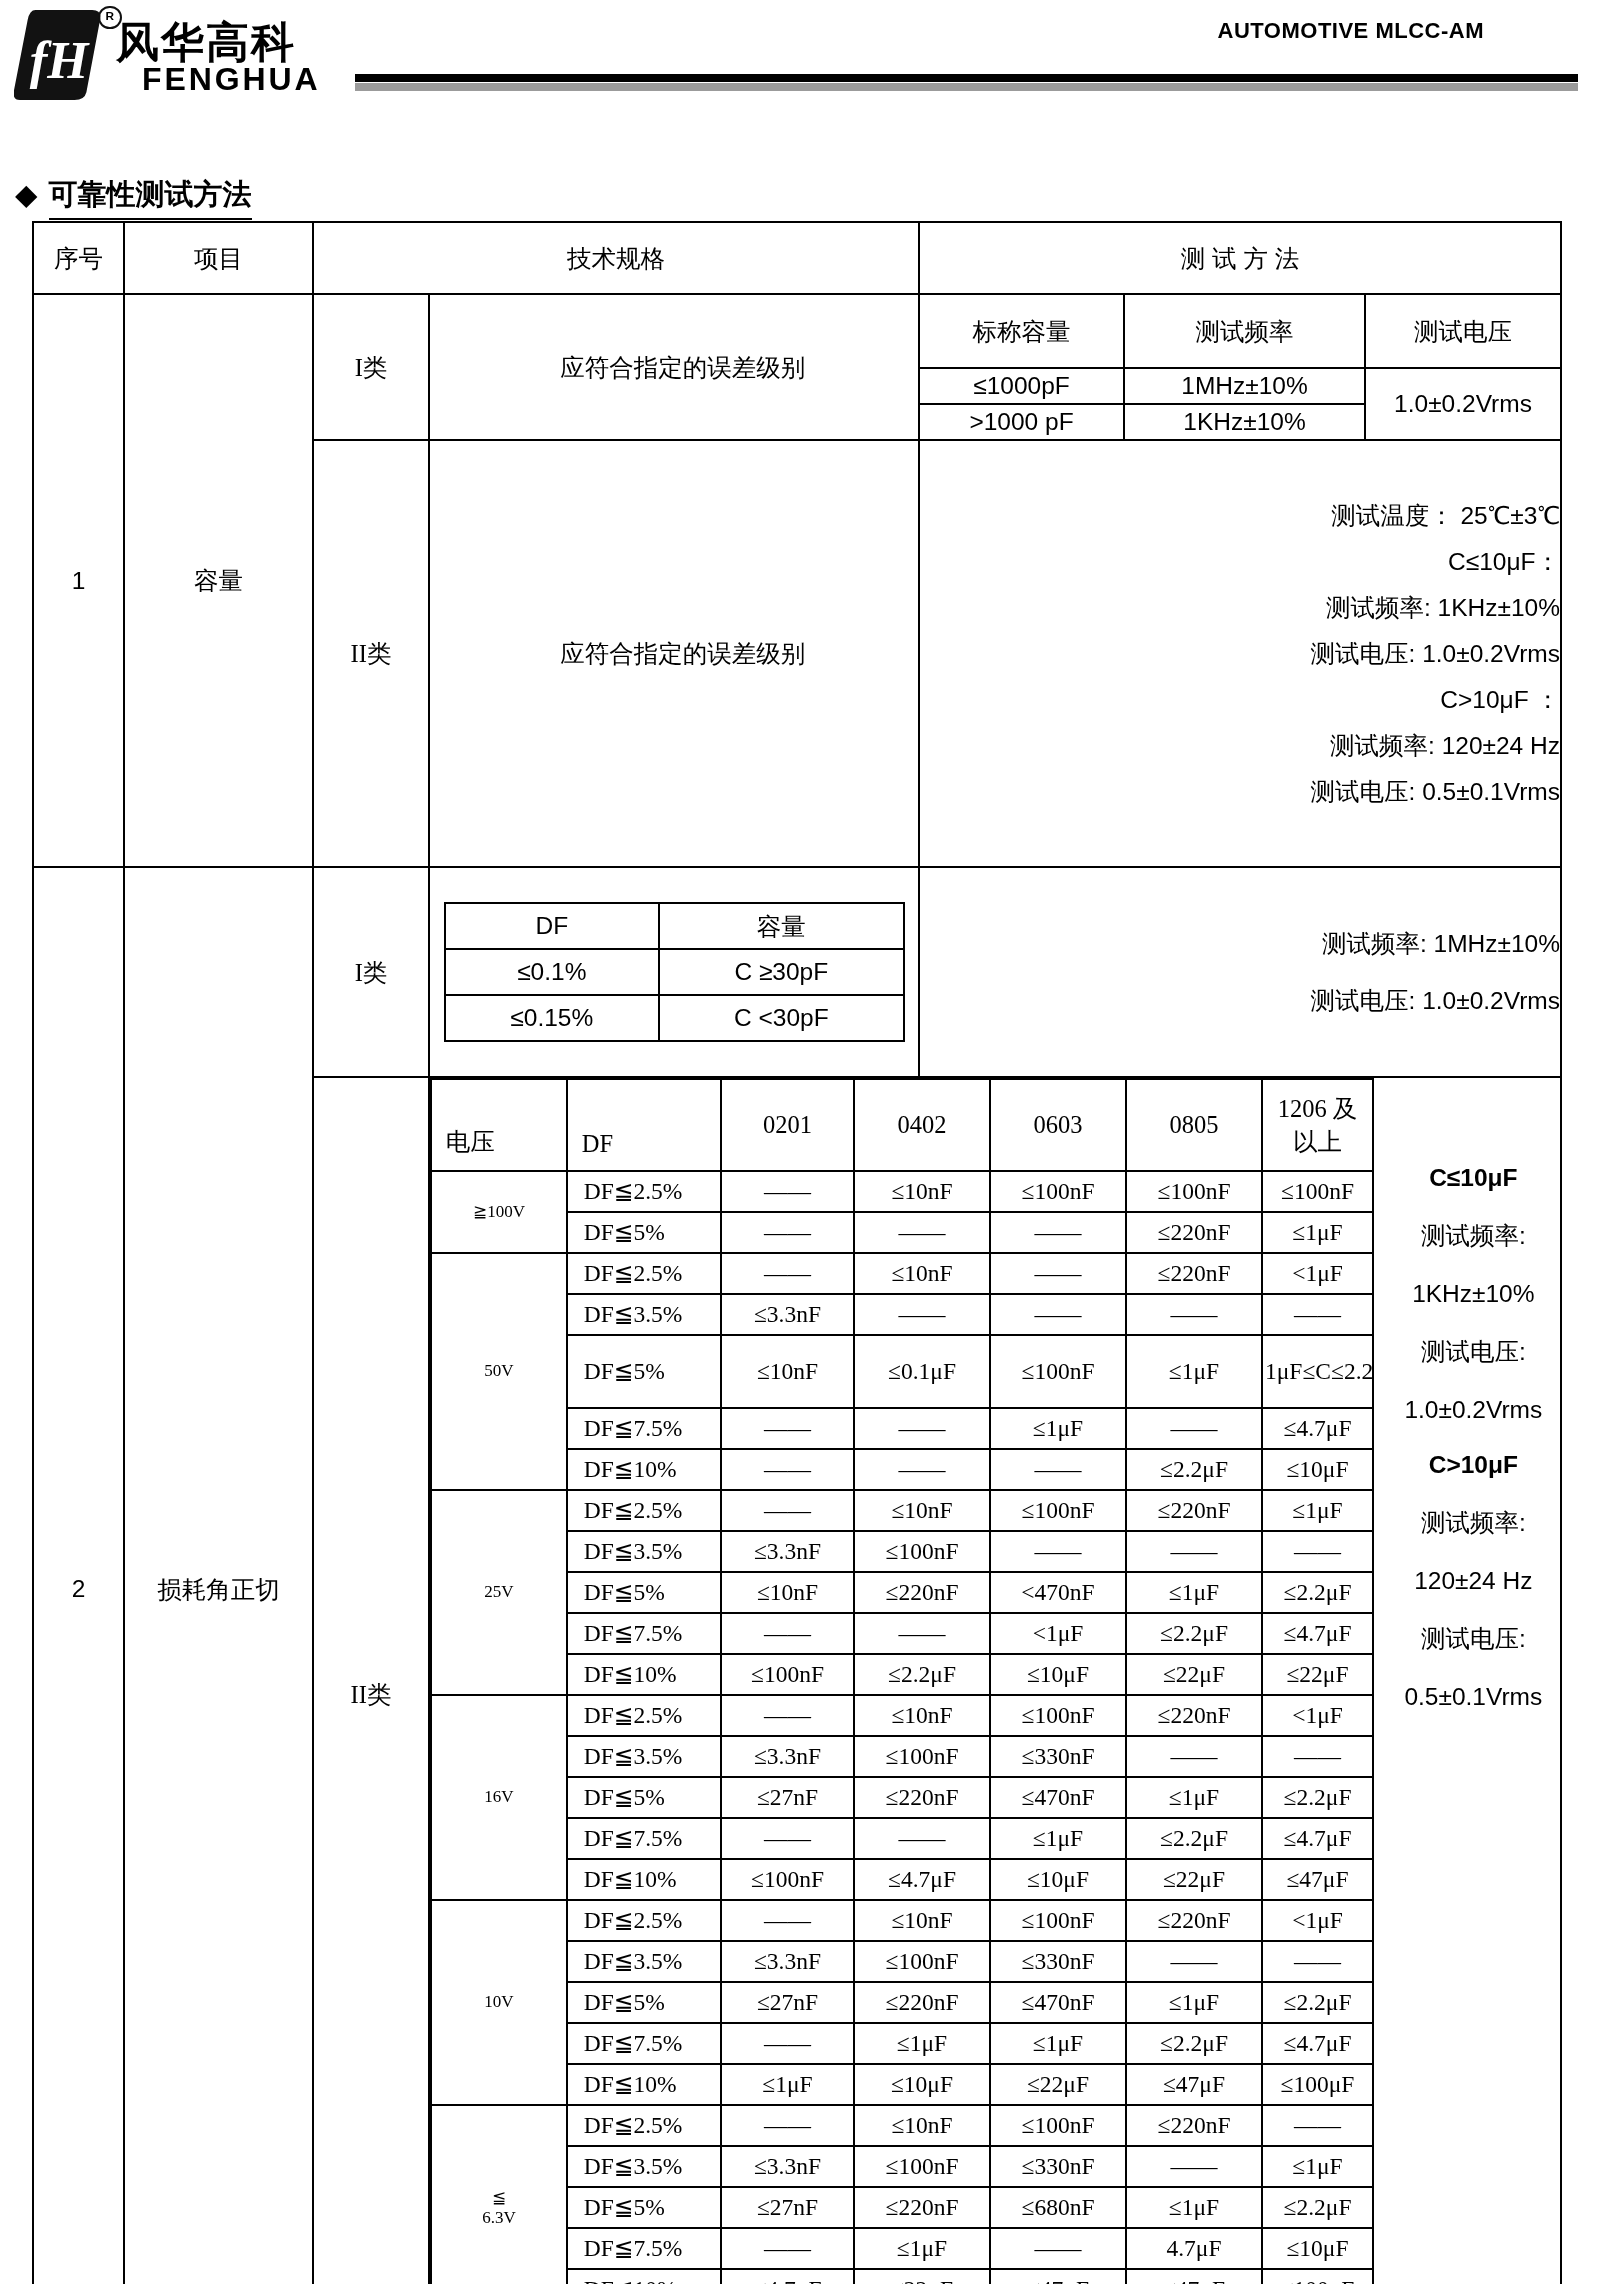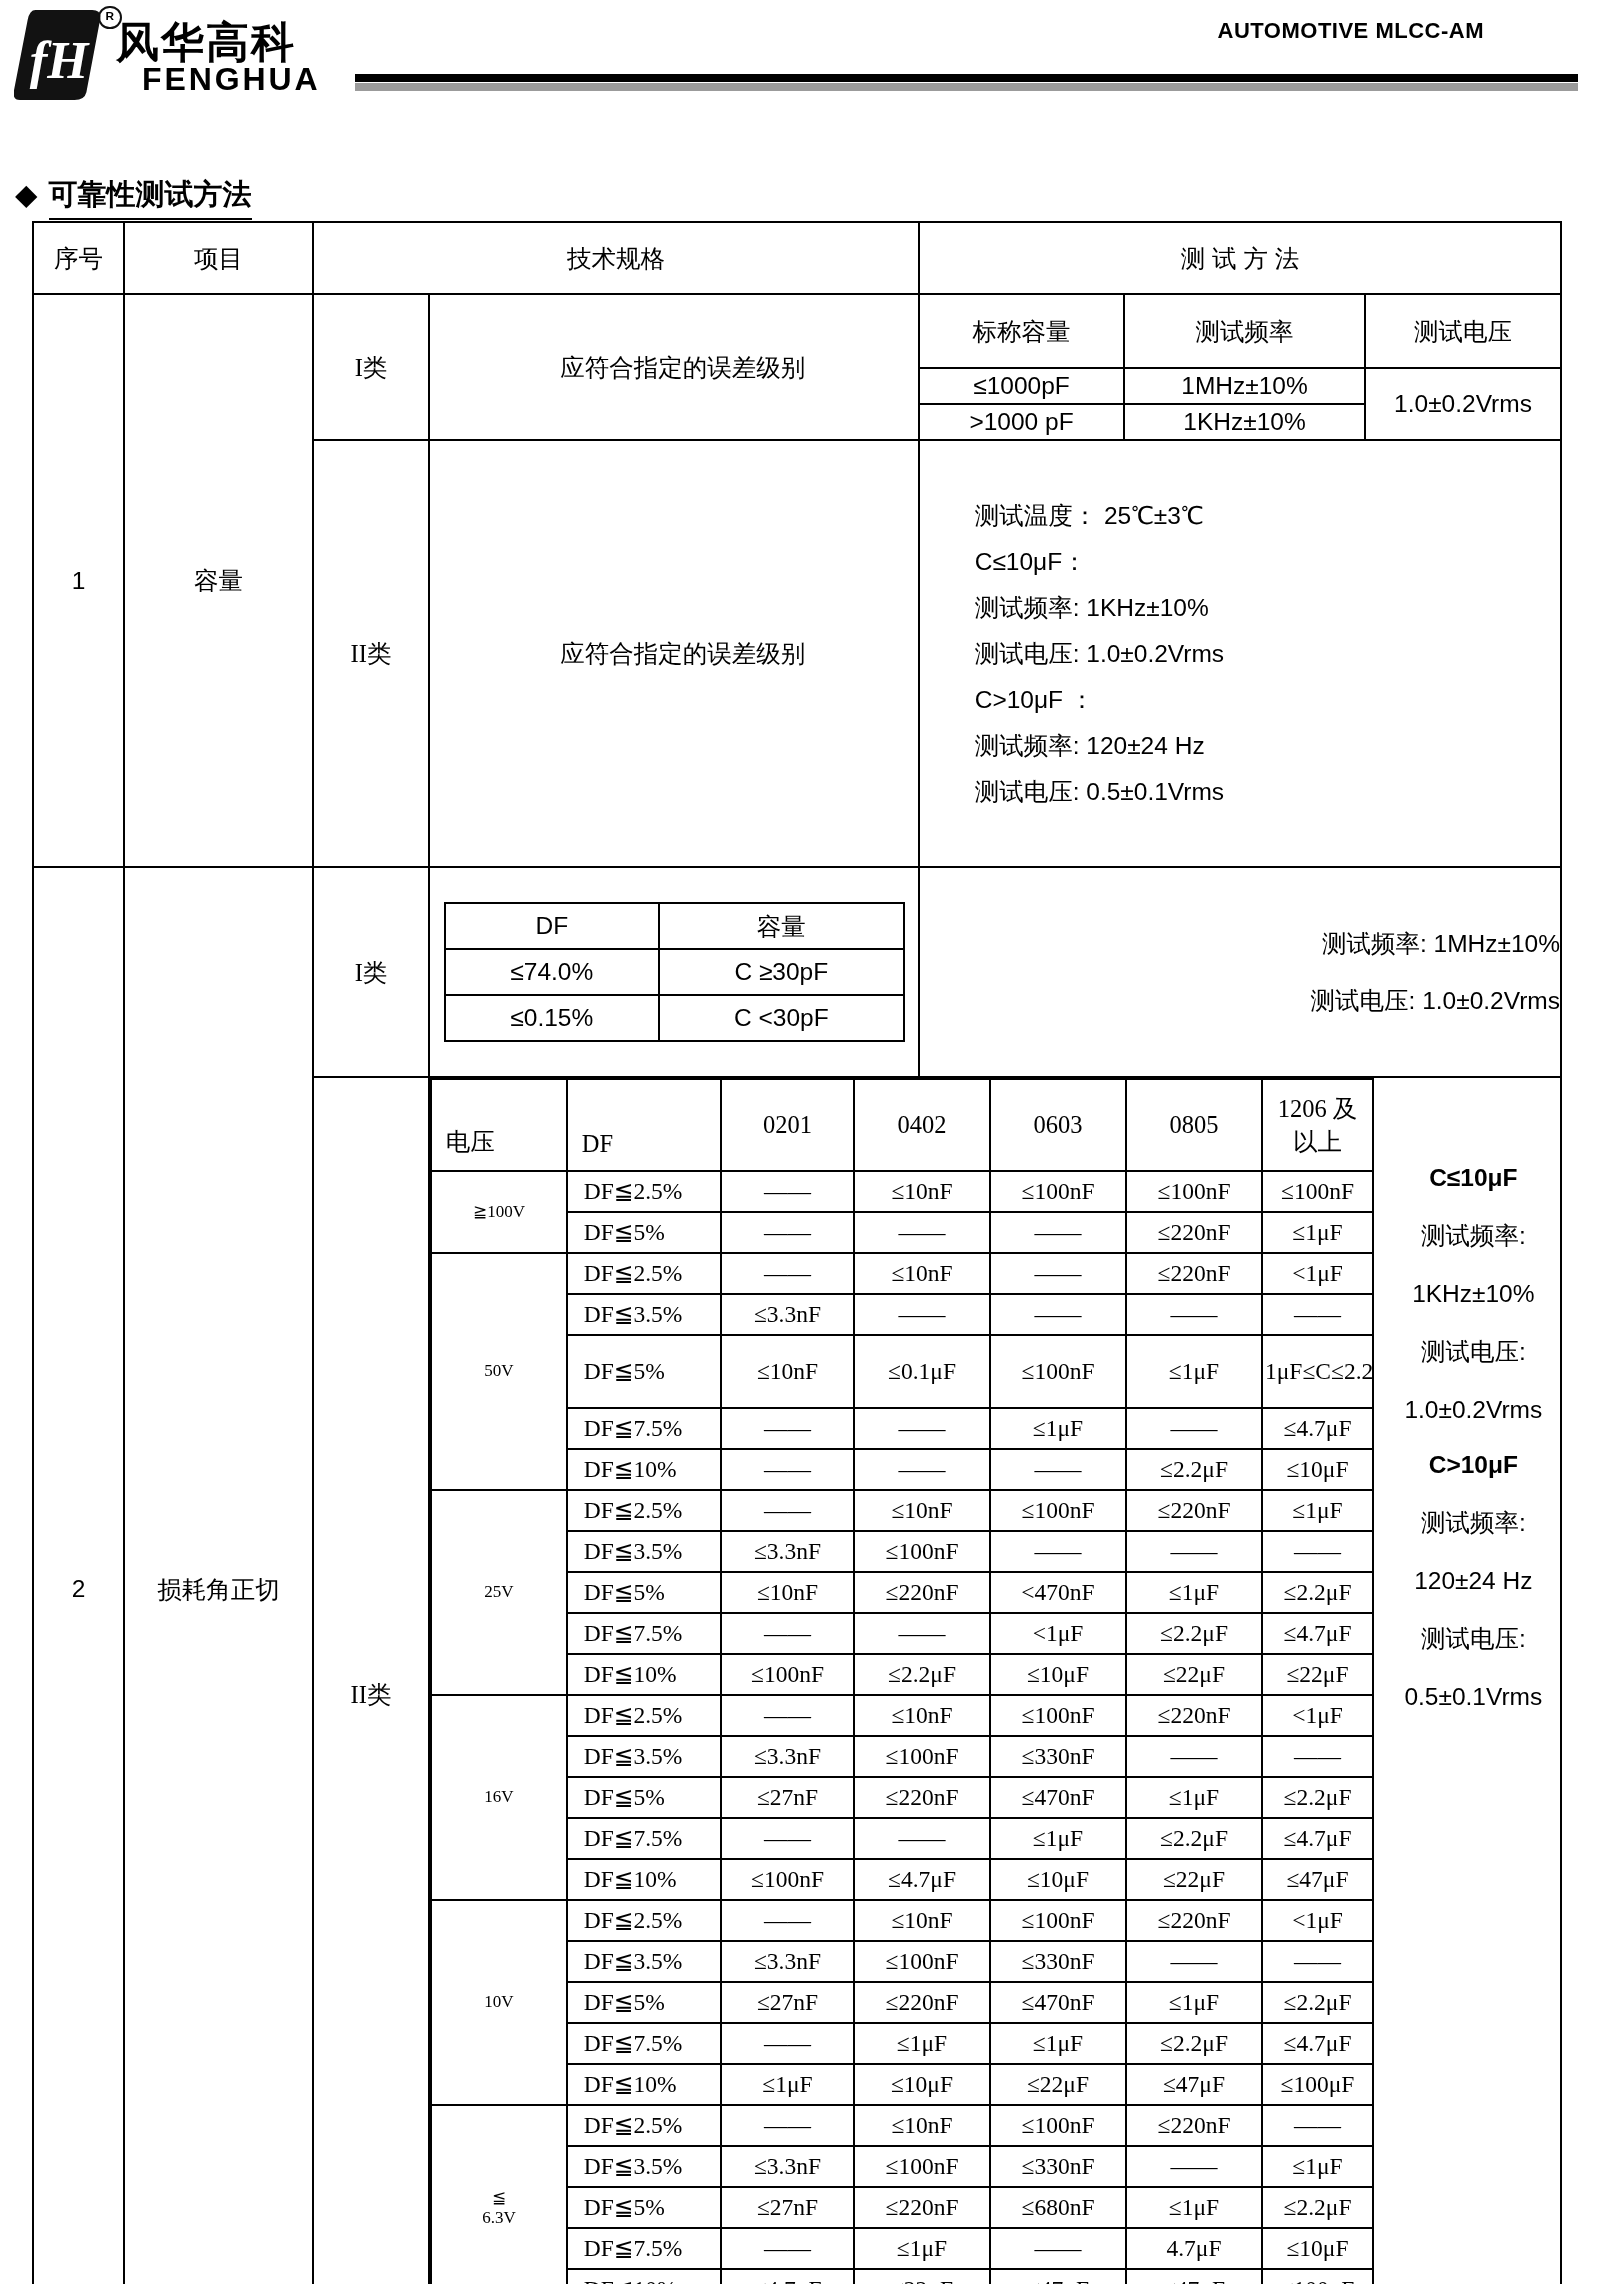--- a/index.html
+++ b/index.html
@@ -20,21 +20,21 @@
   .section-title{position:absolute;left:15.7px;top:175px;font-size:29px;font-weight:bold;}
   .section-title .txt{border-bottom:2.9px solid #000;padding-bottom:8px;}
   .section-title .diamond{margin-right:11.8px;font-size:27.4px;}
 
   
   table.main{position:absolute;left:32px;top:221px;border-collapse:collapse;table-layout:fixed;width:1528px;}
   table.main td{border:2px solid #000;text-align:center;vertical-align:middle;
                 font-size:24.5px;padding:0;overflow:hidden;}
   td.cls{font-family:"Liberation Serif",serif;font-size:26.5px;}
   td.lefttext{text-align:left;}
-  .mlines{padding-left:13.7px;line-height:46px;text-align:left;margin-left:41px;}
+  .mlines{padding-left:13.7px;line-height:46px;text-align:right;}
   .mlines2{padding-left:13.7px;line-height:57px;text-align:right;}
 
   
   table.dft{border-collapse:collapse;margin:0 auto;width:461px;font-size:24.5px;}
   table.dft td{border:2.9px solid #000;height:44px;text-align:center;}
 
   
   .btwrap{display:flex;align-items:stretch;}
   table.bt{border-collapse:collapse;table-layout:fixed;width:943px;
            font-family:"Liberation Serif",serif;}
@@ -131,21 +131,21 @@
         <td rowspan="2">损耗角正切</td>
         <td class="cls">I类</td>
         <td>
           <table class="dft">
             <tbody>
               <tr>
                 <td>DF</td>
                 <td>容量</td>
               </tr>
               <tr>
-                <td>≤74.0%</td>
+                <td>≤0.1%</td>
                 <td>C ≥30pF</td>
               </tr>
               <tr>
                 <td>≤0.15%</td>
                 <td>C &lt;30pF</td>
               </tr>
             </tbody>
           </table>
         </td>
         <td colspan="3">

